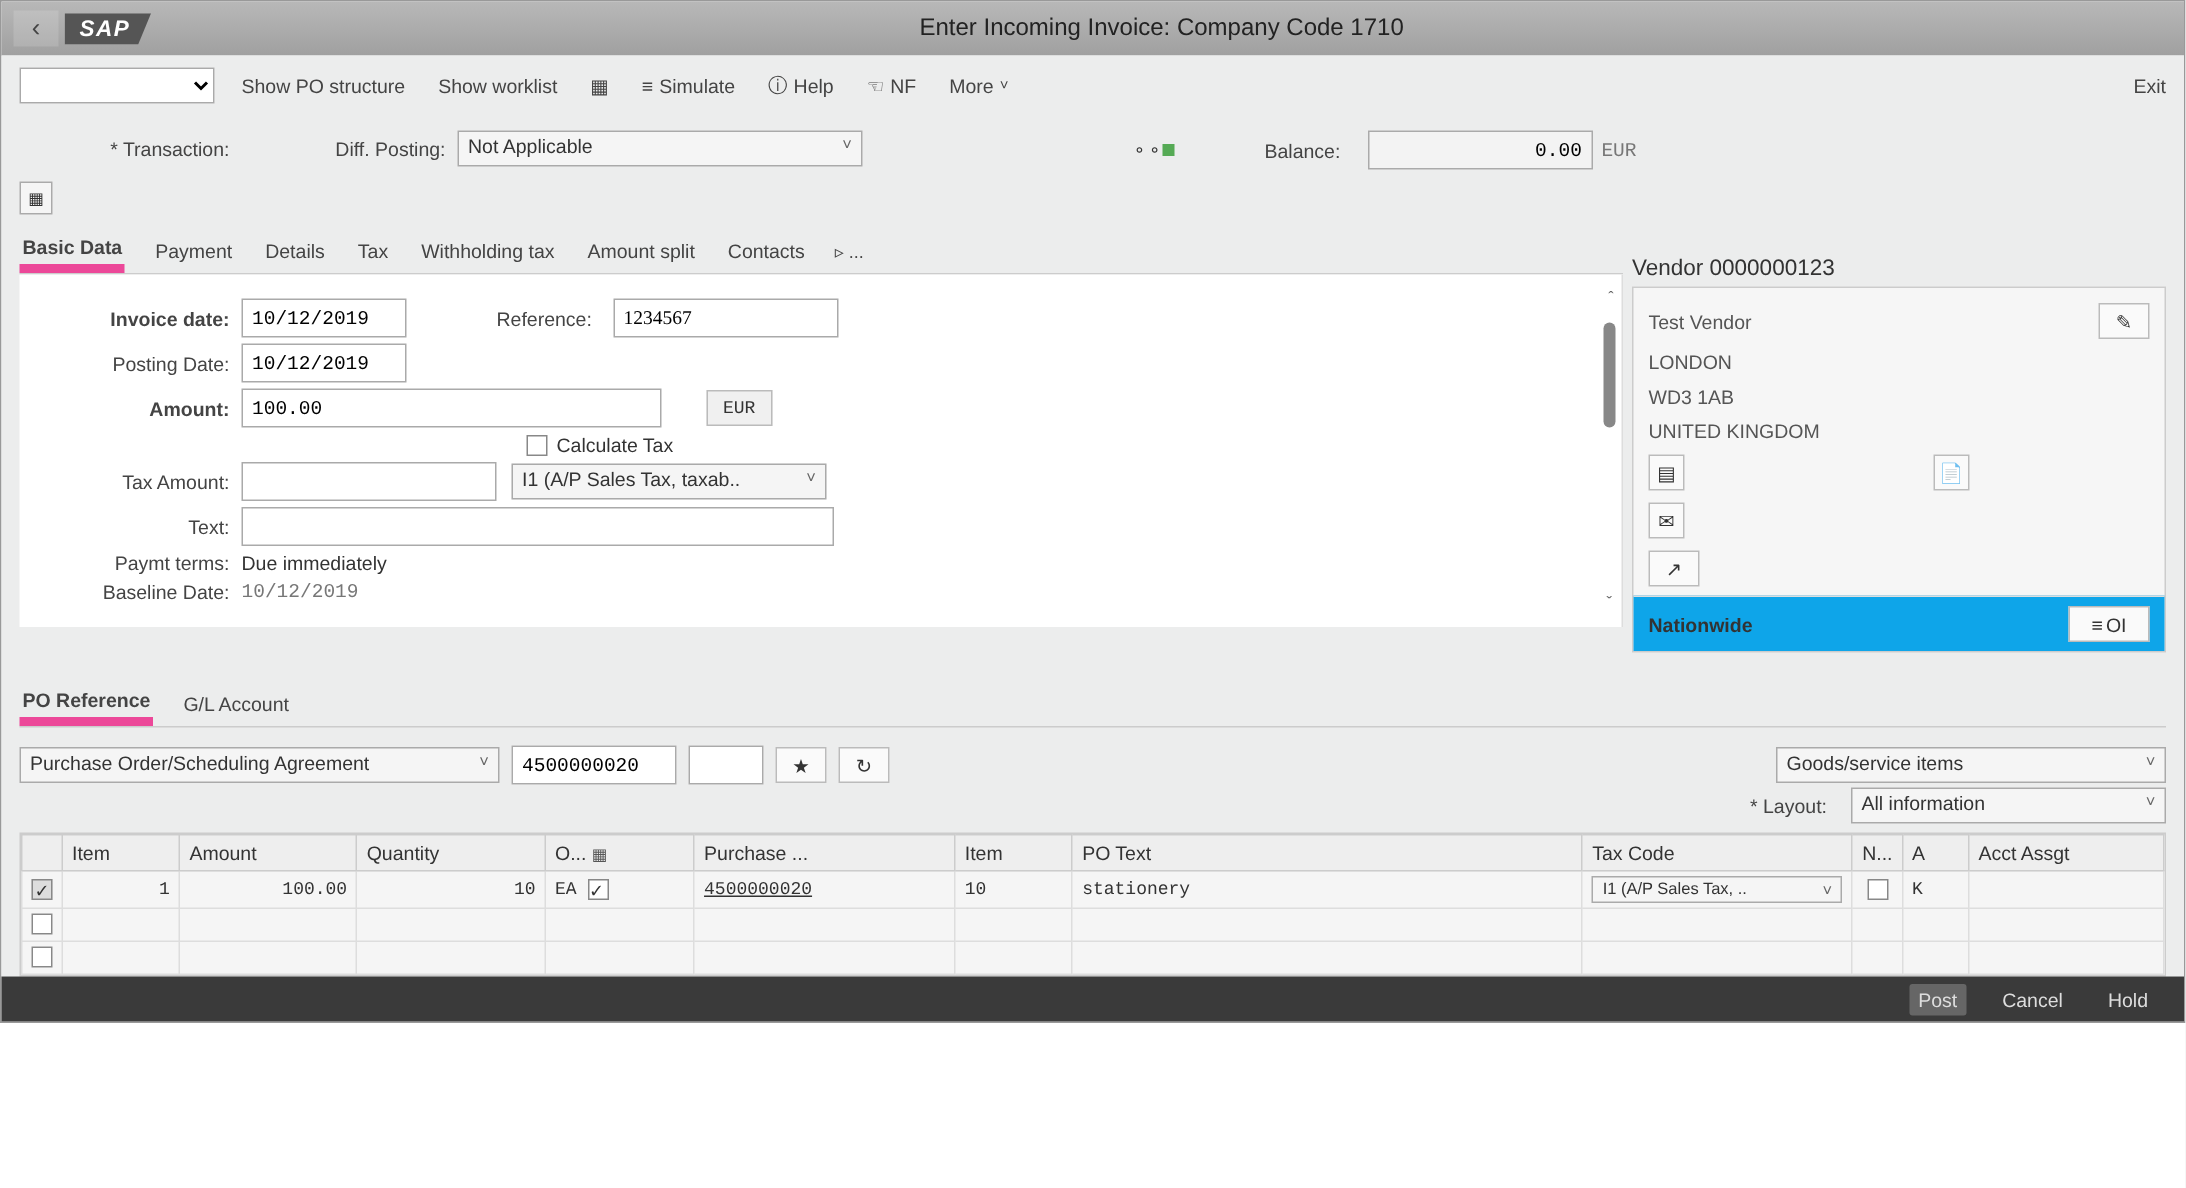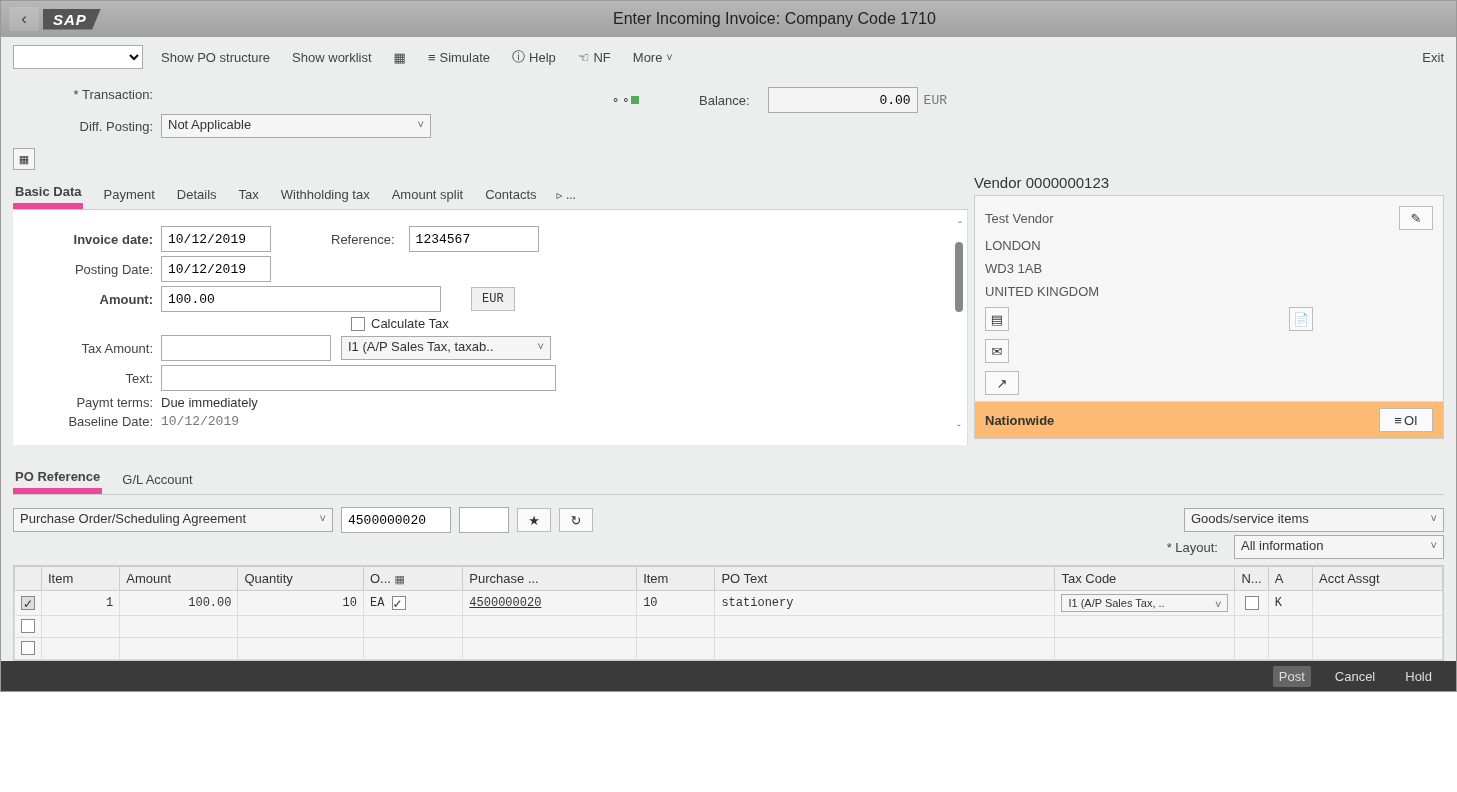--- a/index.html
+++ b/index.html
@@ -27,41 +27,41 @@
 .icon-btn { width: 22px; height: 22px; border: 1px solid #aaa; background: #f5f5f5; display: inline-flex; align-items: center; justify-content: center; font-size: 11px; cursor: pointer; }
 .tabs { display: flex; align-items: center; gap: 18px; border-bottom: 1px solid #ccc; padding: 6px 0 0 0; margin-top: 4px; }
 .tab { padding: 4px 2px; color: #444; cursor: pointer; }
 .tab.active { font-weight: bold; border-bottom: 6px solid #ec4899; }
 .tab-scroll { color: #444; cursor: pointer; font-size: 12px; }
 .main-panel { display: flex; gap: 8px; }
 .left-panel { flex: 1; background: #fff; border-right: 1px solid #ddd; padding: 12px 8px; position: relative; }
 .scroll-stub { position: absolute; right: 2px; top: 10px; bottom: 10px; width: 10px; }
 .scroll-thumb { width: 8px; height: 70px; background: #888; border-radius: 4px; margin-top: 10px; }
 .arrow-stub { font-size: 11px; color: #666; text-align: center; }
-.right-panel { width: 470px; }
+.right-panel { width: 356px; margin-top: 23px; }
 .vendor-header { font-size: 15px; color: #333; padding: 4px 0; }
 .vendor-box { background: #f6f6f6; border: 1px solid #ccc; padding: 10px; display: flex; flex-direction: column; gap: 8px; }
 .vendor-line { display: flex; align-items: center; justify-content: space-between; }
 .vendor-text { color: #555; }
 .small-btn { width: 34px; height: 24px; border: 1px solid #bbb; background: #fafafa; display: inline-flex; align-items: center; justify-content: center; cursor: pointer; font-size: 13px; }
 .oi-btn { width: 54px; height: 24px; border: 1px solid #bbb; background: #fafafa; display: inline-flex; align-items: center; justify-content: center; cursor: pointer; font-size: 13px; gap: 2px; }
 .checkbox { width: 14px; height: 14px; border: 1px solid #888; background: #fff; display: inline-block; vertical-align: middle; }
 .po-section { padding: 10px 0 0 0; }
 .po-controls { display: flex; align-items: center; gap: 8px; margin: 12px 0 6px 0; }
 .layout-row { display: flex; align-items: center; gap: 8px; margin-left: auto; }
 .table { width: 100%; border-collapse: collapse; background: #f5f5f5; }
 .table th { background: #eee; border: 1px solid #ccc; padding: 4px 6px; font-weight: normal; text-align: left; font-size: 13px; color: #333; }
 .table td { border: 1px solid #ddd; padding: 3px 6px; font-size: 12px; font-family: 'Courier New', monospace; height: 22px; }
 .table .num { text-align: right; }
 .check-cell { width: 24px; text-align: center; }
 .footer { background: #3a3a3a; color: #ddd; height: 30px; display: flex; align-items: center; justify-content: flex-end; gap: 18px; padding: 0 18px; }
 .footer-btn { color: #ddd; cursor: pointer; padding: 3px 6px; }
 .footer-btn.post { background: #666; border-radius: 2px; }
 .top-form { display: flex; gap: 60px; align-items: flex-start; padding-left: 8px; }
-.left-fields { display: flex; flex-direction: column; gap: 4px; }
+.left-fields { display: flex; flex-direction: row; gap: 4px; }
 .link-cell { text-decoration: underline; }
 .currency-btn { display: inline-flex; align-items: center; justify-content: center; height: 24px; padding: 0 10px; border: 1px solid #bbb; background: #f0f0f0; font-family: 'Courier New', monospace; font-size: 12px; }
 .po-table-wrap { border: 1px solid #ccc; }
 .col-settings-icon { font-size: 11px; color: #555; cursor: pointer; }
 .mono { font-family: 'Courier New', monospace; }
 </style>
 </head>
 <body>
 
 <div class="app">
@@ -132,21 +132,21 @@
         </div>
 
         <div class="main-panel">
           <div class="left-panel">
             <div class="form-row">
               <span class="label bold">Invoice date:</span>
               <input class="field" style="width: 110px;" value="10/12/2019">
               <span style="width:60px"></span>
               <span class="label" style="width:auto">Reference:</span>
               <span style="width:6px"></span>
-              <input class="field" style="width: 130px;" value="1234567">
+              <input class="field" style="width: 150px; font-family: Liberation Serif, serif;" value="1234567">
             </div>
             <div class="form-row">
               <span class="label">Posting Date:</span>
               <input class="field" style="width: 110px;" value="10/12/2019">
             </div>
             <div class="form-row">
               <span class="label bold">Amount:</span>
               <input class="field" style="width: 280px;" value="100.00">
               <span style="width:30px"></span>
               <span class="currency-btn">EUR</span>
@@ -198,21 +198,21 @@
           <div class="vendor-line">
             <div style="display:flex; gap:8px;">
               <span class="small-btn" style="width:24px">▤</span>
             </div>
             <span class="small-btn" style="width:24px; margin-right:120px;">📄</span>
           </div>
           <div><span class="small-btn" style="width:24px">✉</span></div>
           <div class="vendor-line">
             <span class="small-btn">↗</span>
           </div>
-          <div class="vendor-line" style="background:#fdba74; border-top:1px solid #ddd; margin:-2px -10px -10px -10px; padding:6px 10px;">
+          <div class="vendor-line" style="background:#0ea5e9; border-top:1px solid #ddd; margin:-2px -10px -10px -10px; padding:6px 10px;">
             <span class="bold">Nationwide</span>
             <span class="oi-btn">
                 <span>≡</span>
                 <span>OI</span>
               </span>
           </div>
         </div>
       </div>
     </div>
 

